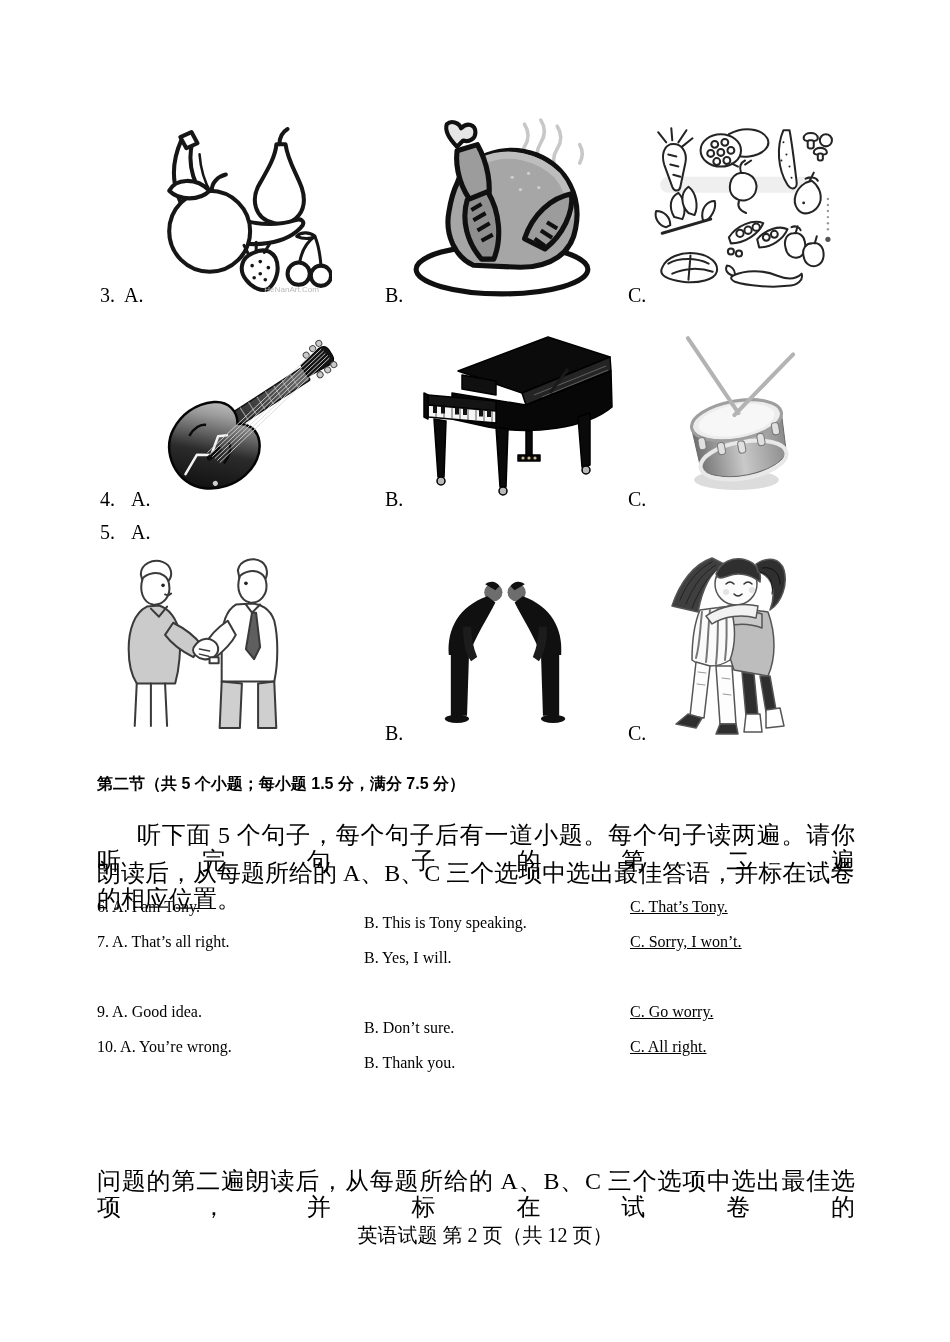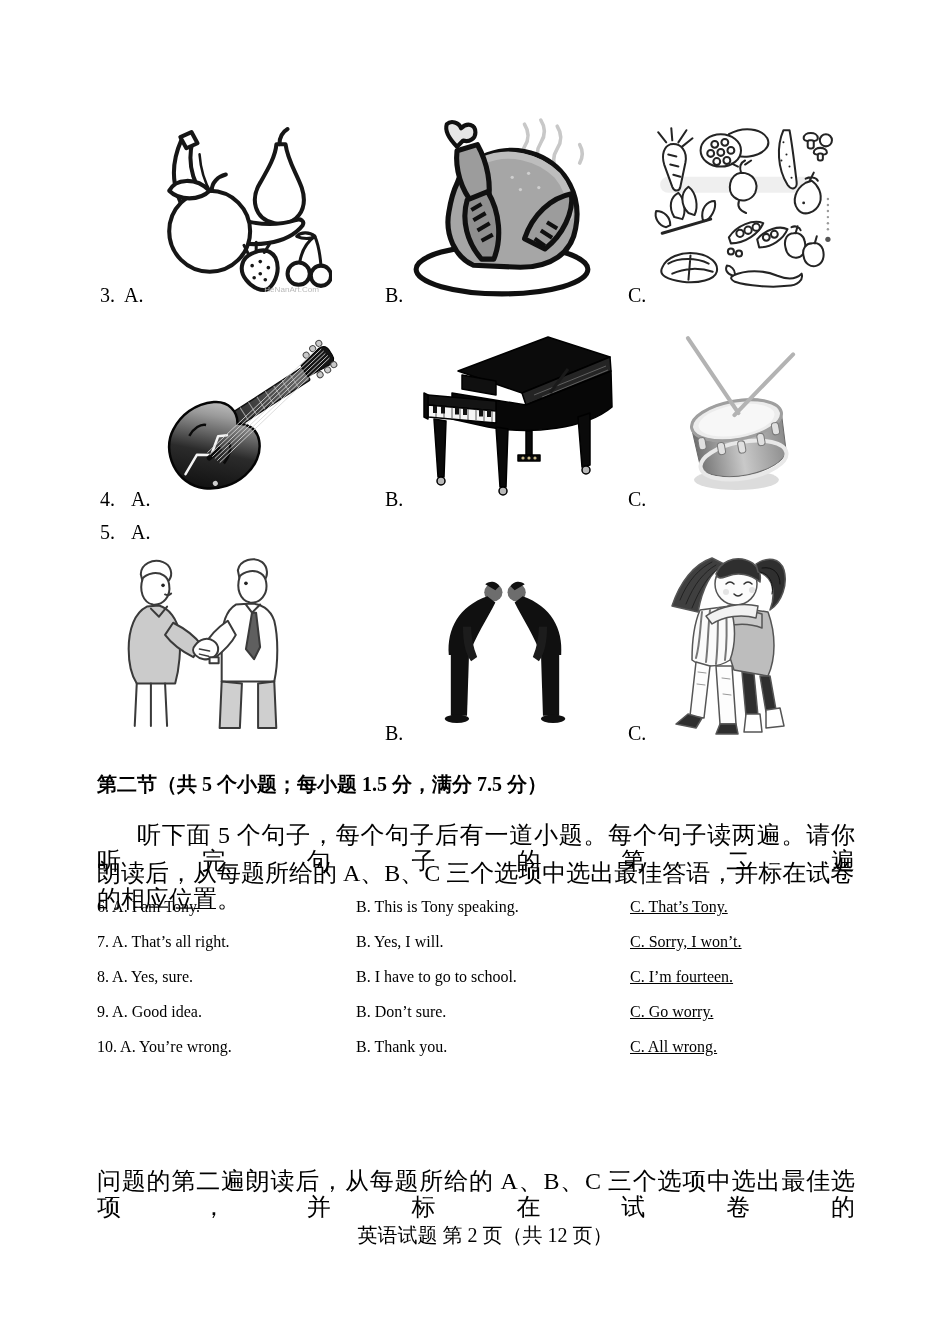--- a/index.html
+++ b/index.html
@@ -1,25 +1,25 @@
 <!DOCTYPE html>
 <html><head>
 <meta charset="utf-8">
 <style>
   html,body{margin:0;padding:0;background:#fff;}
   .page{position:relative;width:950px;height:1342px;background:#fff;color:#000;
         font-family:"Liberation Serif","DejaVu Serif",serif;overflow:hidden;}
   .abs{position:absolute;}
   .lbl{font-size:20px;line-height:22px;white-space:pre;}
-  .heading{font-family:Liberation Serif, serif;font-weight:bold;font-size:20px;line-height:24px;white-space:pre;}
+  .heading{font-family:Liberation Sans, sans-serif;font-weight:bold;font-size:16px;line-height:24px;white-space:pre;}
   .pline{font-size:24px;line-height:26px;font-family:Liberation Serif, serif;}
   .jlast{text-align:justify;text-align-last:justify;}
   .qrow{left:0;width:950px;height:26px;}
   .opt{position:absolute;font-size:16px;line-height:24px;white-space:pre;text-align:right;}
-  .colA{left:97px;} .colB{left:356px;} .colC{left:630px;text-decoration:underline;}
+  .colA{left:97px;} .colB{left:364px;margin-top:16px;} .colC{left:630px;text-decoration:underline;}
   .footer{font-size:20px;padding-left:10px;}
   .img svg{display:block;width:100%;height:100%;}
 </style>
 </head>
 <body>
 
 <div class="page">
 
   <div class="abs img" style="left:146px;top:124px;width:186px;height:174px">
     <svg viewBox="0 0 182 172">
@@ -378,33 +378,28 @@
   <div class="abs qrow" style="top:895px">
     <span class="opt colA">6. A. I am Tony.</span>
     <span class="opt colB">B. This is Tony speaking.</span>
     <span class="opt colC">C. That’s Tony.</span>
   </div>
   <div class="abs qrow" style="top:930px">
     <span class="opt colA">7. A. That’s all right.</span>
     <span class="opt colB">B. Yes, I will.</span>
     <span class="opt colC">C. Sorry, I won’t.</span>
   </div>
-  <div class="abs qrow" style="top:965px">
-    <span class="opt colA">8. A. Yes, sure.</span>
-    <span class="opt colB">B. I have to go to school.</span>
-    <span class="opt colC">C. I’m fourteen.</span>
-  </div>
   <div class="abs qrow" style="top:1000px">
     <span class="opt colA">9. A. Good idea.</span>
     <span class="opt colB">B. Don’t sure.</span>
     <span class="opt colC">C. Go worry.</span>
   </div>
   <div class="abs qrow" style="top:1035px">
     <span class="opt colA">10. A. You’re wrong.</span>
     <span class="opt colB">B. Thank you.</span>
-    <span class="opt colC">C. All wrong.</span>
+    <span class="opt colC">C. All right.</span>
   </div>
 
   <div class="abs pline jlast" style="left:97px;top:1168px;width:758px">问题的第二遍朗读后，从每题所给的 A、B、C 三个选项中选出最佳选项，并标在试卷的</div>
 
   <div class="abs footer" style="left:0;top:1222px;width:950px;text-align:center">英语试题  第 2 页（共 12 页）</div>
 
 </div>
 
 </body></html>

